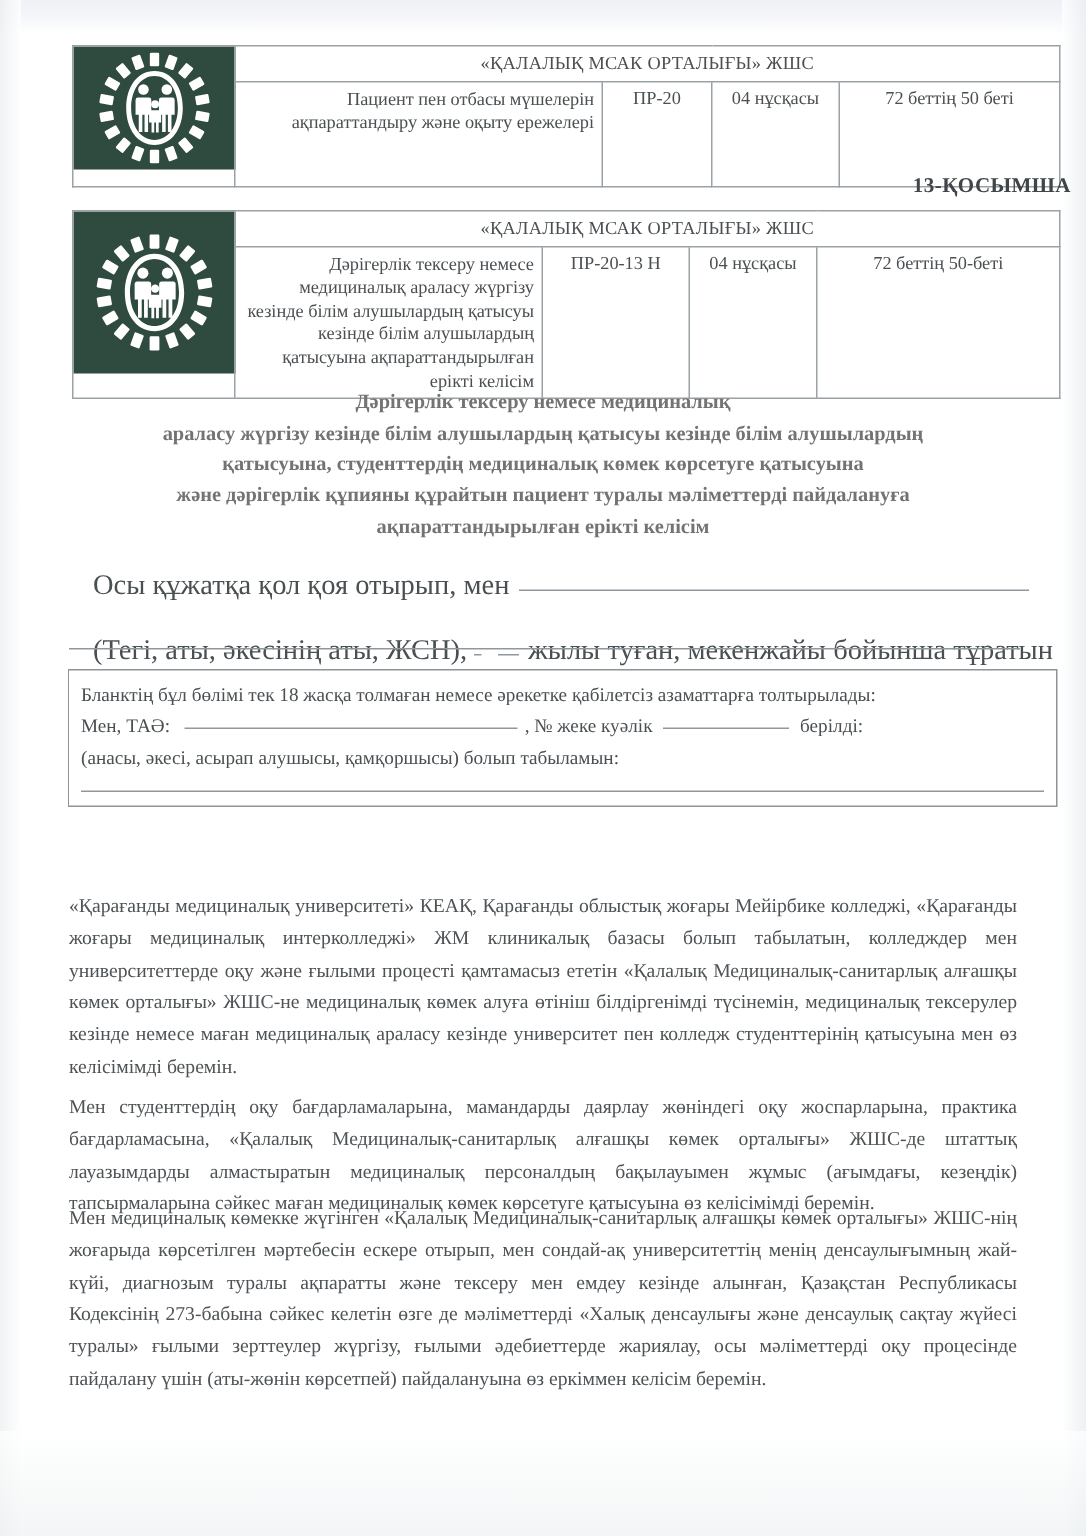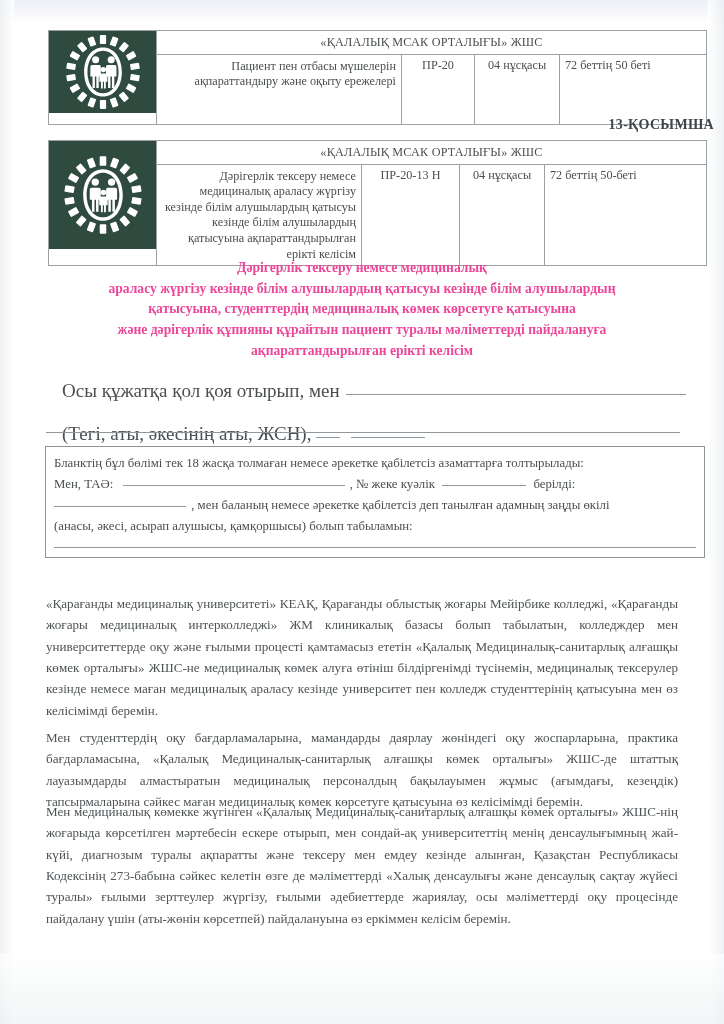--- a/index.html
+++ b/index.html
@@ -80,21 +80,21 @@
   }
   .org-cell {
     text-align: center;
     font-size: 13px;
     padding: 4px 5px 3px 5px !important;
     letter-spacing: .2px;
   }
   .desc-cell { text-align: right; padding-top: 4px !important; }
   .code-cell { text-align: center; }
   .ver-cell  { text-align: center; }
-  .page-cell { }
+  .page-cell { text-align: center; }
 
   .logo-box {
     width: 108px;
     height: 100%;
     background: #2f4a3e;
     display: flex;
     align-items: center;
     justify-content: center;
   }
 
@@ -112,21 +112,21 @@
   
   .doc-title {
     position: absolute;
     left: 46px;
     top: 258px;
     width: 632px;
     text-align: center;
     font-size: 13.6px;
     font-weight: bold;
     line-height: 1.52;
-    color: #ec4899;
+    color: #737373;
   }
 
   
   .fill-block {
     position: absolute;
     left: 30px;
     top: 376px;
     width: 640px;
     font-size: 19px;
     line-height: 1.6;
@@ -344,37 +344,34 @@
 
   <div class="fill-block">
     <div class="fl-row">
       <span>Осы құжатқа қол қоя отырып, мен</span>
       <span class="rule r-long"></span>
     </div>
     <div class="fl-row" style="margin-top:13px;">
       <span>(Тегі, аты, әкесінің аты, ЖСН),</span>
       <span class="rule r-short"></span>
       <span class="rule r-mid"></span>
+      <span>жылы туған, мекенжайы бойынша тұратын</span>
     </div>
   </div>
   <div class="line-full"></div>
 
   <div class="minor-box">
     <div class="mb-line">Бланктің бұл бөлімі тек 18 жасқа толмаған немесе әрекетке қабілетсіз азаматтарға толтырылады:</div>
     <div class="mb-line">
       <span>Мен, ТАӘ:</span>
       <span class="mb-rule mr-1"></span>
       <span>, № жеке куәлік</span>
       <span class="mb-rule mr-2"></span>
       <span>берілді:</span>
     </div>
-    <div class="mb-line">
-      <span class="mb-rule mr-3"></span>
-      <span>, мен баланың немесе әрекетке қабілетсіз деп танылған адамның заңды өкілі</span>
-    </div>
     <div class="mb-line">(анасы, әкесі, асырап алушысы, қамқоршысы) болып табыламын:</div>
     <div class="mb-fullrule"></div>
   </div>
 
   <p class="body-p" id="para1">«Қарағанды медициналық университеті» КЕАҚ, Қарағанды облыстық жоғары Мейірбике колледжі, «Қарағанды жоғары медициналық интерколледжі» ЖМ клиникалық базасы болып табылатын, колледждер мен университеттерде оқу және ғылыми процесті қамтамасыз ететін «Қалалық Медициналық-санитарлық алғашқы көмек орталығы» ЖШС-не медициналық көмек алуға өтініш білдіргенімді түсінемін, медициналық тексерулер кезінде немесе маған медициналық араласу кезінде университет пен колледж студенттерінің қатысуына мен өз келісімімді беремін.</p>
 
   <p class="body-p" id="para2">Мен студенттердің оқу бағдарламаларына, мамандарды даярлау жөніндегі оқу жоспарларына, практика бағдарламасына, «Қалалық Медициналық-санитарлық алғашқы көмек орталығы» ЖШС-де штаттық лауазымдарды алмастыратын медициналық персоналдың бақылауымен жұмыс (ағымдағы, кезеңдік) тапсырмаларына сәйкес маған медициналық көмек көрсетуге қатысуына өз келісімімді беремін.</p>
 
   <p class="body-p" id="para3">Мен медициналық көмекке жүгінген «Қалалық Медициналық-санитарлық алғашқы көмек орталығы» ЖШС-нің жоғарыда көрсетілген мәртебесін ескере отырып, мен сондай-ақ университеттің менің денсаулығымның жай-күйі, диагнозым туралы ақпаратты және тексеру мен емдеу кезінде алынған, Қазақстан Республикасы Кодексінің 273-бабына сәйкес келетін өзге де мәліметтерді «Халық денсаулығы және денсаулық сақтау жүйесі туралы» ғылыми зерттеулер жүргізу, ғылыми әдебиеттерде жариялау, осы мәліметтерді оқу процесінде пайдалану үшін (аты-жөнін көрсетпей) пайдалануына өз еркіммен келісім беремін.</p>
 

